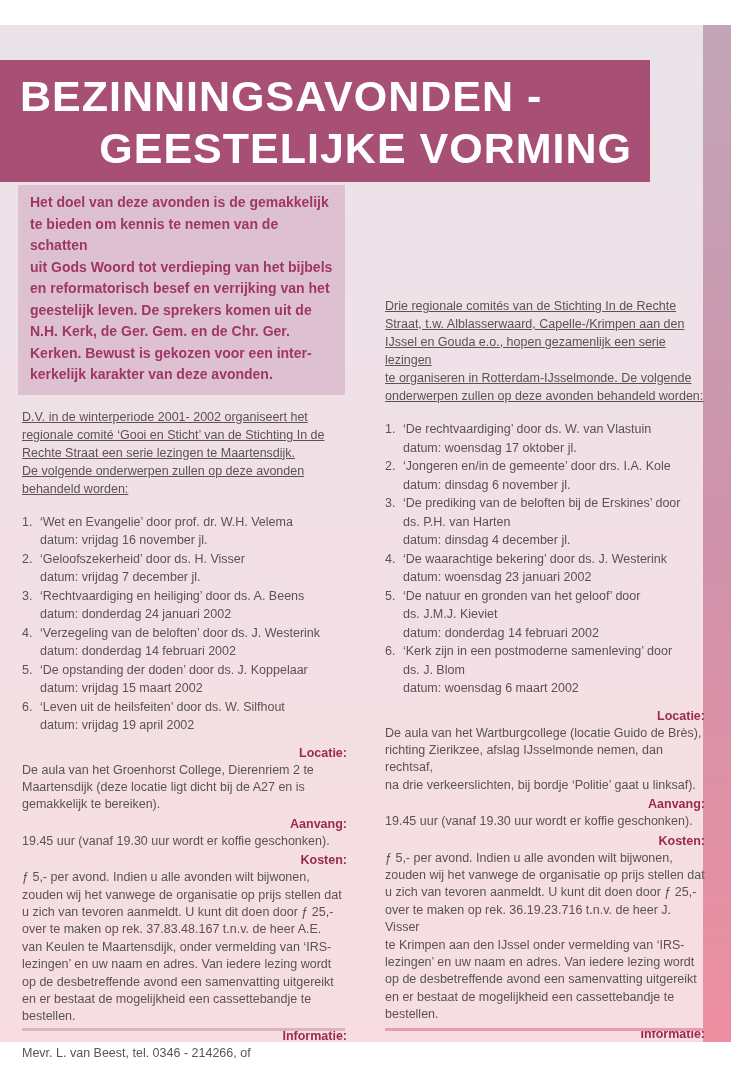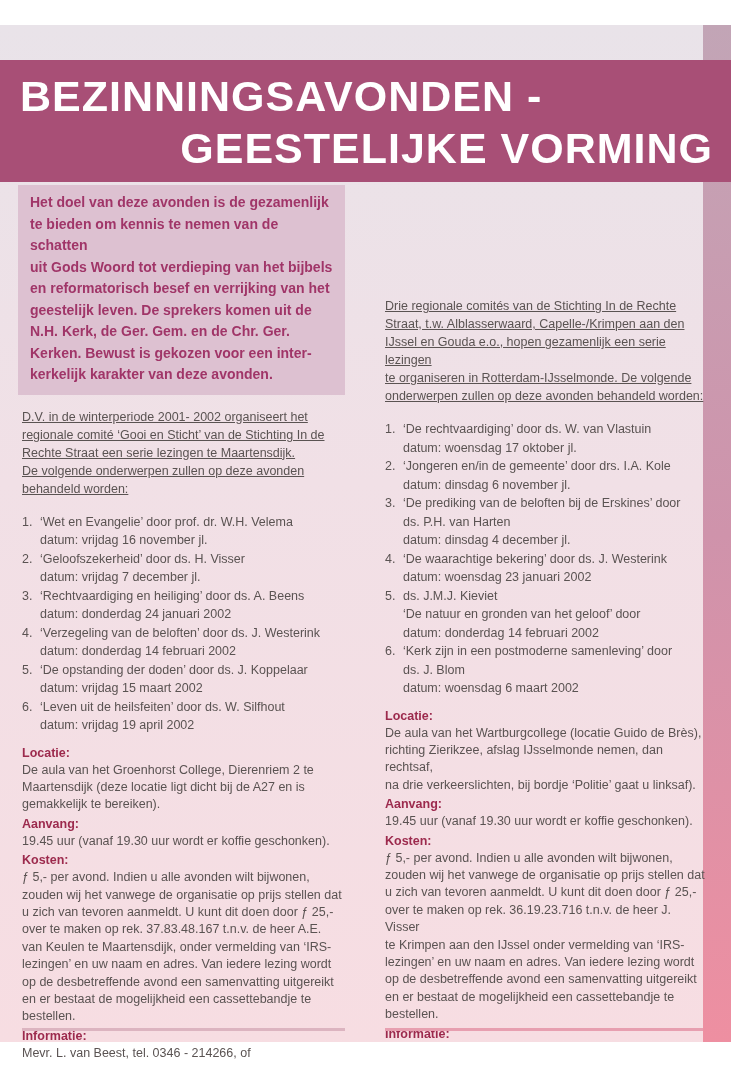--- a/index.html
+++ b/index.html
@@ -34,21 +34,21 @@
     height: 100%;
     background: linear-gradient(180deg,
       var(--strip-top, #c2a5b6) 0%,
       var(--strip-mid, #cf93ab) 50%,
       var(--strip-bottom, #ee8fa1) 100%);
   }
   .banner {
     position: absolute;
     top: 35px;
     left: 0;
-    width: 731px;
+    width: 650px;
     height: 122px;
     background: var(--banner, #a84f76);
     color: #ffffff;
     z-index: 2;
   }
   .banner .line1 {
     padding: 10px 0 0 20px;
     font-size: 43px;
     font-weight: bold;
     letter-spacing: 1px;
@@ -103,20 +103,21 @@
     color: var(--body-text, #5a5352);
     font-size: 12.5px;
     line-height: 18.5px;
   }
   .sec-heading {
     color: var(--heading, #9c2a4d);
     font-weight: bold;
     font-size: 12.5px;
     line-height: 18px;
     margin-top: 1px;
+    text-align: right;
   }
   .sec-body {
     color: var(--body-text, #5a5352);
     font-size: 12.5px;
     line-height: 17.4px;
   }
   .divider {
     position: absolute;
     height: 3px;
     top: 1003px;
@@ -133,21 +134,21 @@
 
     <div class="edge-strip"></div>
 
     <div class="banner">
       <div class="line1">BEZINNINGSAVONDEN -</div>
       <div class="line2">GEESTELIJKE VORMING</div>
     </div>
 
     <div class="col col-left" id="col-left">
       <div class="intro-box">
-          <div>Het doel van deze avonden is de gezamenlijk</div>
+          <div>Het doel van deze avonden is de gemakkelijk</div>
           <div>te bieden om kennis te nemen van de schatten</div>
           <div>uit Gods Woord tot verdieping van het bijbels</div>
           <div>en reformatorisch besef en verrijking van het</div>
           <div>geestelijk leven. De sprekers komen uit de</div>
           <div>N.H. Kerk, de Ger. Gem. en de Chr. Ger.</div>
           <div>Kerken. Bewust is gekozen voor een inter-</div>
           <div>kerkelijk karakter van deze avonden.</div>
         </div>
       <div class="col-intro">
           <div>D.V. in de winterperiode 2001- 2002 organiseert het</div>
@@ -265,22 +266,22 @@
           <div class="lecture">
             <span class="lect-num">4.</span>
             <div class="lect-body">
               <div>‘De waarachtige bekering’ door ds. J. Westerink</div>
               <div>datum: woensdag 23 januari 2002</div>
             </div>
           </div>
           <div class="lecture">
             <span class="lect-num">5.</span>
             <div class="lect-body">
+              <div>‘De natuur en gronden van het geloof’ door</div>
               <div>ds. J.M.J. Kieviet</div>
-              <div>‘De natuur en gronden van het geloof’ door</div>
               <div>datum: donderdag 14 februari 2002</div>
             </div>
           </div>
           <div class="lecture">
             <span class="lect-num">6.</span>
             <div class="lect-body">
               <div>‘Kerk zijn in een postmoderne samenleving’ door</div>
               <div>ds. J. Blom</div>
               <div>datum: woensdag 6 maart 2002</div>
             </div>

